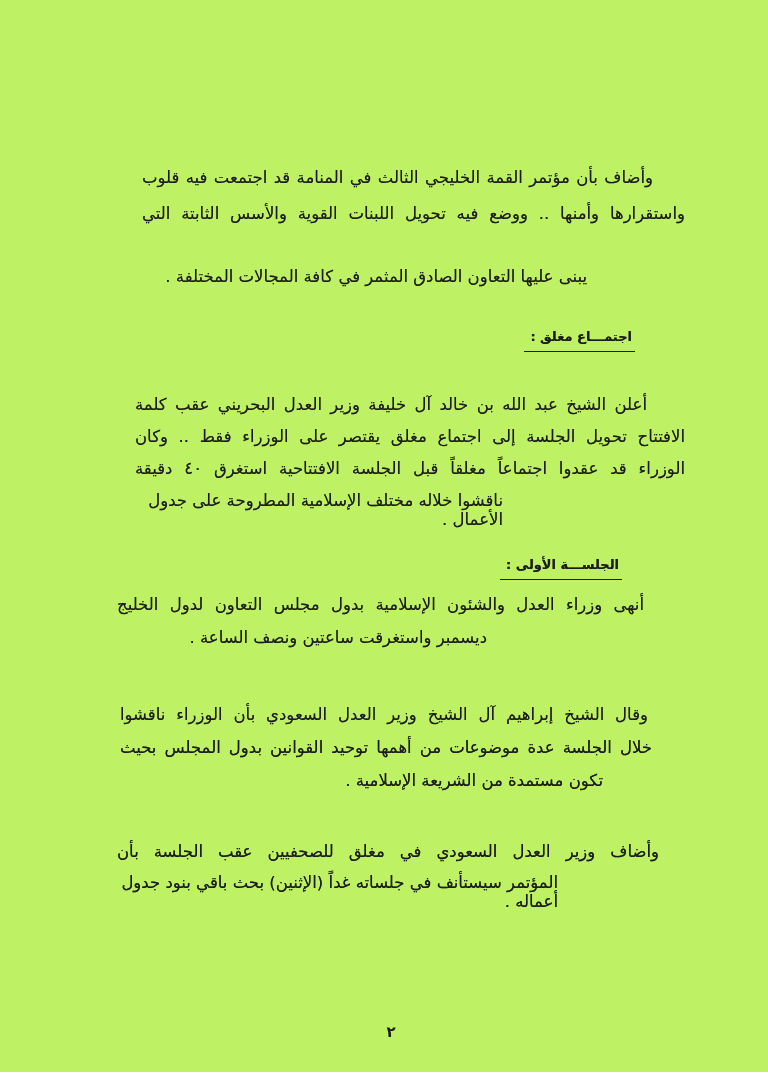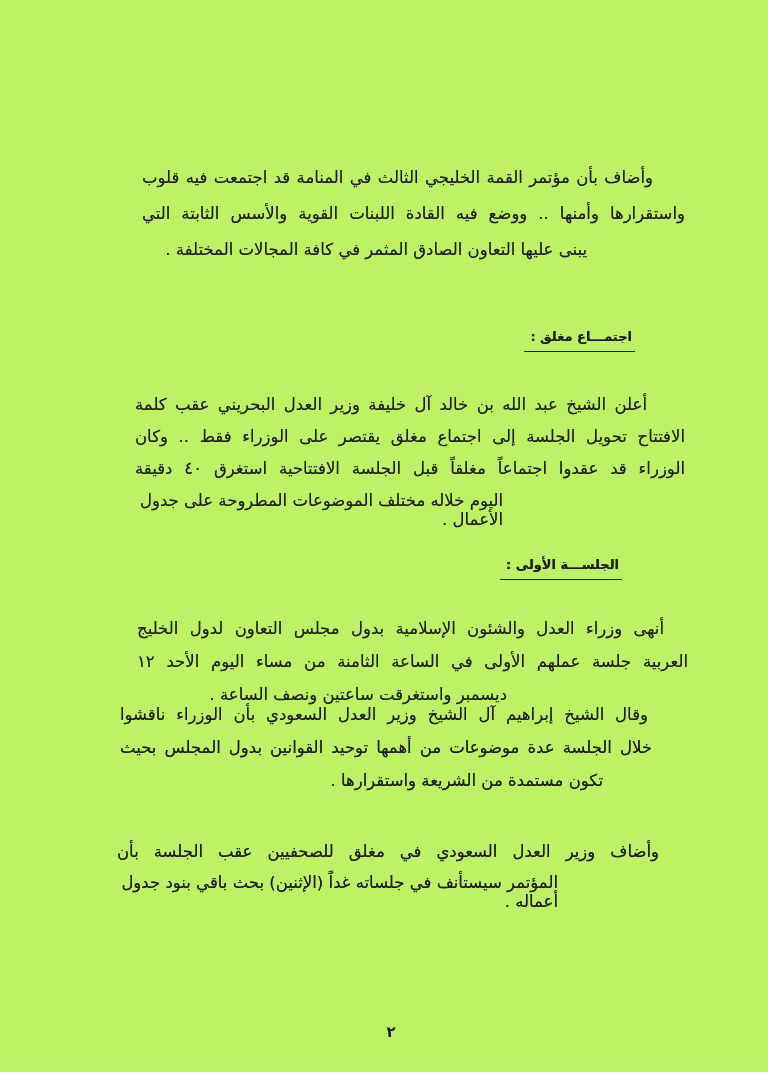--- a/index.html
+++ b/index.html
@@ -21,34 +21,34 @@
     text-align: justify;
     text-align-last: justify;
     white-space: normal;
     text-shadow: 0 0 0.4px rgba(20,20,20,0.55);
   }
   
   #para1 { top: 168px; left: 142px; width: 543px; }
   #para1 .line { height: 36px; }
   #para2 { top: 395px; left: 135px; width: 550px; }
   #para2 .line { height: 32px; }
-  #para3 { top: 619px; left: 117px; width: 551px; margin-left: 20px; }
+  #para3 { top: 595px; left: 117px; width: 551px; }
   #para3 .line { height: 33px; }
   #para4 { top: 705px; left: 120px; width: 532px; }
   #para4 .line { height: 33px; }
   #para5 { top: 842px; left: 117px; width: 546px; }
   #para5 .line { height: 31px; text-align: right; }
   
   .ind32 { padding-right: 32px; }
   .ind38 { padding-right: 38px; }
   .ind24 { padding-right: 24px; }
   .ind4  { padding-right: 4px; }
   
   .last { text-align: right; text-align-last: right; }
-  .lp98  { padding-right: 98px; }
+  .lp98  { padding-right: 98px; margin-top: 27px; }
   .lp182 { padding-right: 182px; }
   .lp181 { padding-right: 181px; }
   .lp49  { padding-right: 49px; }
   .lp105 { padding-right: 105px; }
   
   .b { font-weight: normal; text-shadow: 0 0 0.6px rgba(10,10,10,0.7); }
   
   .heading {
     position: absolute;
     direction: rtl;
@@ -71,45 +71,44 @@
     font-weight: bold;
   }
 </style>
 </head>
 <body>
 
 <div class="page">
 
   <div class="block" id="para1">
     <div class="line ind32">وأضاف بأن مؤتمر القمة الخليجي الثالث في المنامة قد اجتمعت فيه قلوب</div>
-    <div class="line">واستقرارها وأمنها .. ووضع فيه القادة اللبنات القوية والأسس الثابتة التي</div>
+    <div class="line">واستقرارها وأمنها .. ووضع فيه تحويل اللبنات القوية والأسس الثابتة التي</div>
     <div class="line last lp98">يبنى عليها التعاون الصادق المثمر في كافة المجالات المختلفة .</div>
   </div>
 
   <div class="heading" id="heading1">اجتمـــاع مغلق :</div>
 
   <div class="block" id="para2">
     <div class="line ind38">أعلن الشيخ عبد الله بن خالد آل خليفة وزير العدل البحريني عقب كلمة</div>
     <div class="line">الافتتاح تحويل الجلسة إلى اجتماع مغلق يقتصر على الوزراء فقط .. وكان</div>
     <div class="line">الوزراء قد عقدوا اجتماعاً مغلقاً قبل الجلسة الافتتاحية استغرق ٤٠ دقيقة</div>
-    <div class="line last lp182">اليوم خلاله مختلف الموضوعات المطروحة على جدول الأعمال .</div>
+    <div class="line last lp182">ناقشوا خلاله مختلف الإسلامية المطروحة على جدول الأعمال .</div>
   </div>
 
   <div class="heading" id="heading2">الجلســـة الأولى :</div>
 
   <div class="block" id="para3">
     <div class="line ind24">أنهى وزراء العدل والشئون الإسلامية بدول مجلس التعاون لدول الخليج</div>
-    <div class="line">العربية جلسة عملهم الأولى في الساعة الثامنة من مساء اليوم الأحد ١٢</div>
     <div class="line last lp181">ديسمبر واستغرقت ساعتين ونصف الساعة .</div>
   </div>
 
   <div class="block" id="para4">
     <div class="line ind4">وقال الشيخ إبراهيم آل الشيخ وزير العدل السعودي بأن الوزراء ناقشوا</div>
     <div class="line b">خلال الجلسة عدة موضوعات من أهمها توحيد القوانين بدول المجلس بحيث</div>
-    <div class="line b last lp49">تكون مستمدة من الشريعة واستقرارها .</div>
+    <div class="line b last lp49">تكون مستمدة من الشريعة الإسلامية .</div>
   </div>
 
   <div class="block" id="para5">
     <div class="line b ind4">وأضاف وزير العدل السعودي في مغلق للصحفيين عقب الجلسة بأن</div>
     <div class="line b last lp105">المؤتمر سيستأنف في جلساته غداً (الإثنين) بحث باقي بنود جدول أعماله .</div>
   </div>
 
   <div class="pagenum">٢</div>
 
 </div>

